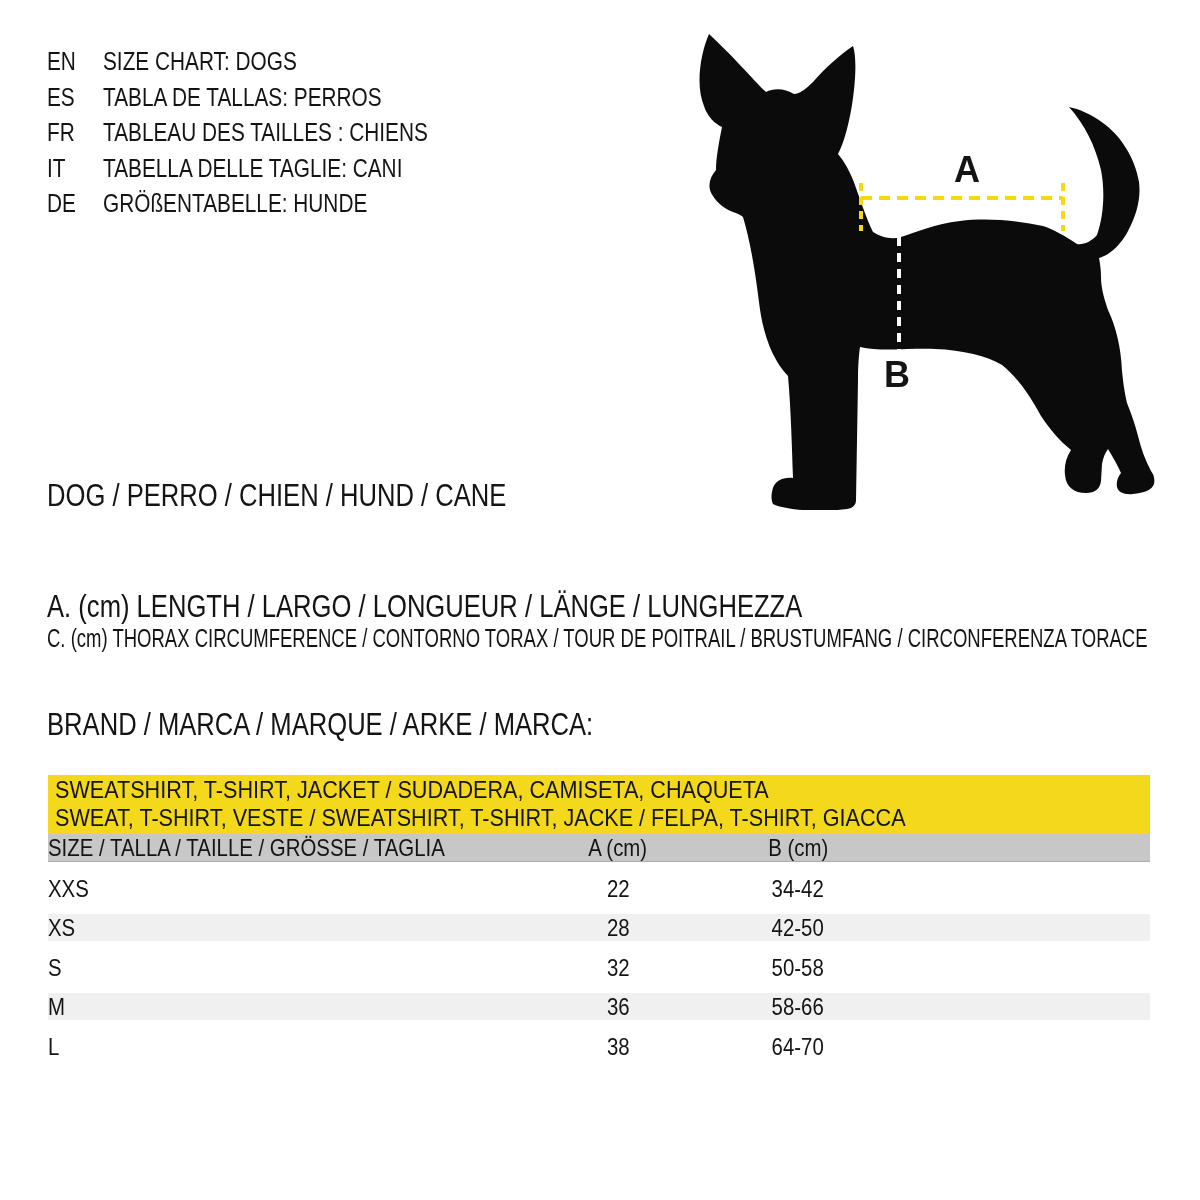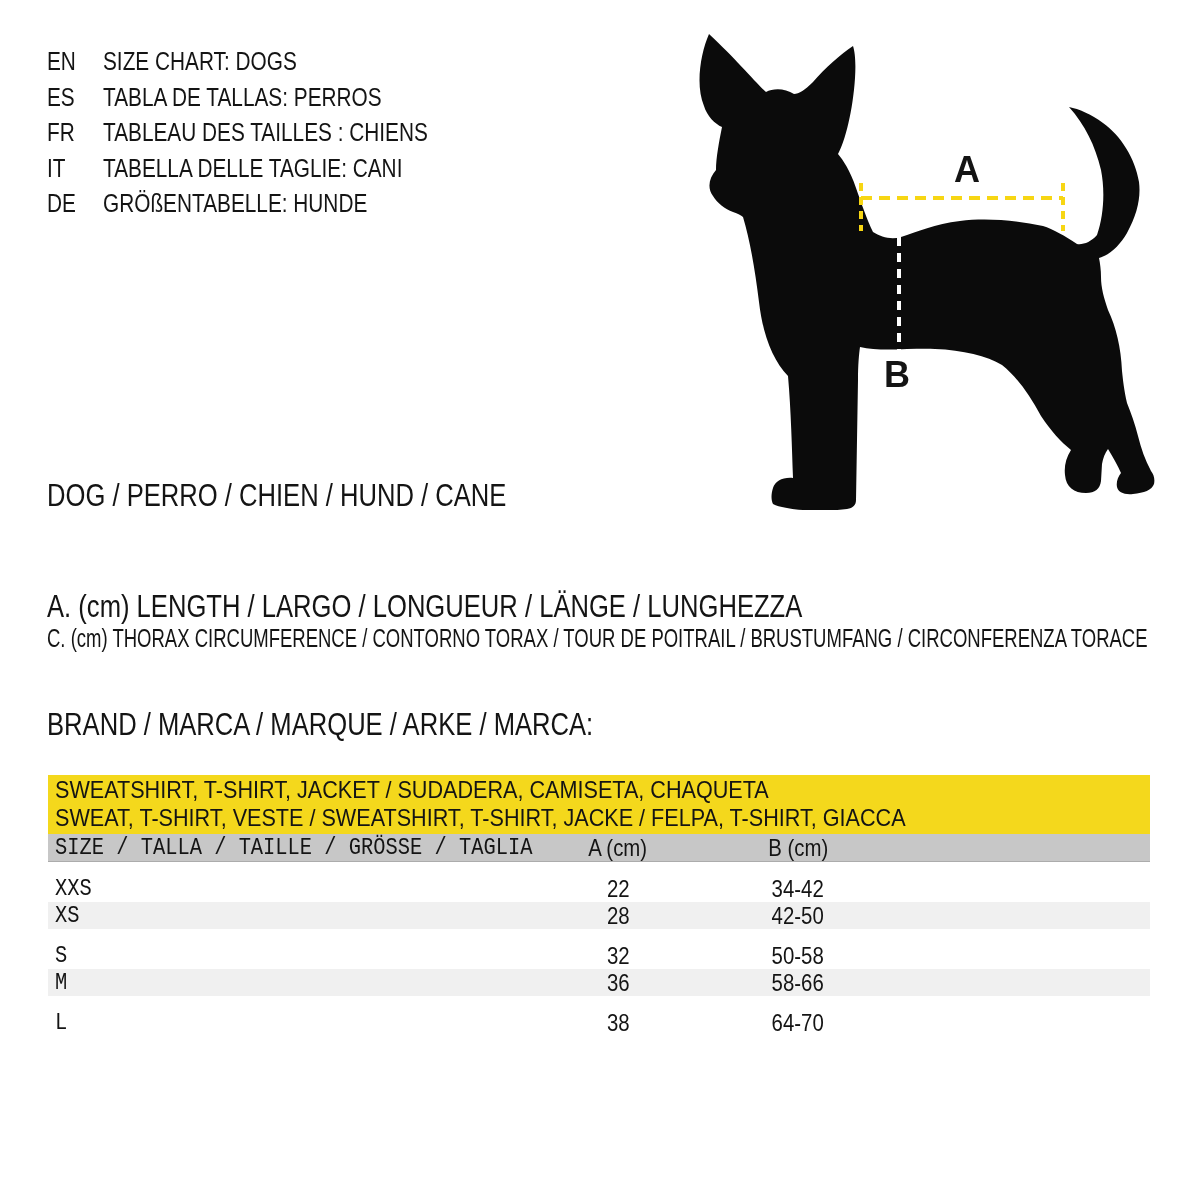--- a/index.html
+++ b/index.html
@@ -32,24 +32,24 @@
   .measure-c-line .cx { transform: scaleX(0.74); }
   .brand-line { top: 706px; }
 
   
   .size-table { position: absolute; left: 48px; top: 775px; width: 1102px; }
   .banner { background: #F4D81C; height: 58px; padding: 1px 0 0 7px; }
   .banner-line { font-size: 24px; font-weight: 400; line-height: 28px; white-space: nowrap; }
   .banner .cx { transform: scaleX(0.90); }
   .t-row { display: grid; grid-template-columns: 480px 180px 180px 1fr; height: 27px; line-height: 27px; font-size: 24px; }
   .t-header { background: #C7C7C7; font-weight: 500; border-bottom: 1px solid #ACACAC; }
-  .cell-size { padding-left: 7px; text-align: left; font-family: Liberation Mono, monospace; }
+  .cell-size { text-align: left; }
   .cell-a, .cell-b { text-align: center; }
   .t-row .cx, .t-row .cx-c { transform: scaleX(0.85); }
-  .row-alt { background: #F0F0F0; }
+  .row-alt { background: #F0F0F0; margin-top: 12px; }
   .row-plain { background: #FFFFFF; margin-top: 13px; }
 </style>
 </head>
 <body>
 
 <div class="canvas">
 
   <div class="lang-block">
     <div class="lang-row">
       <span class="lang-code"><span class="cx">EN</span></span>

